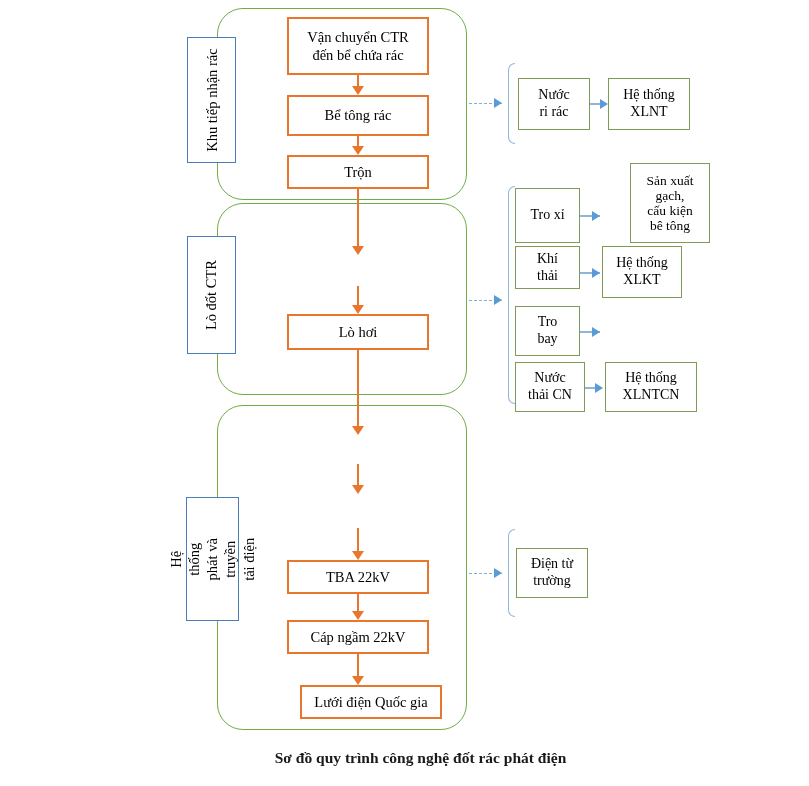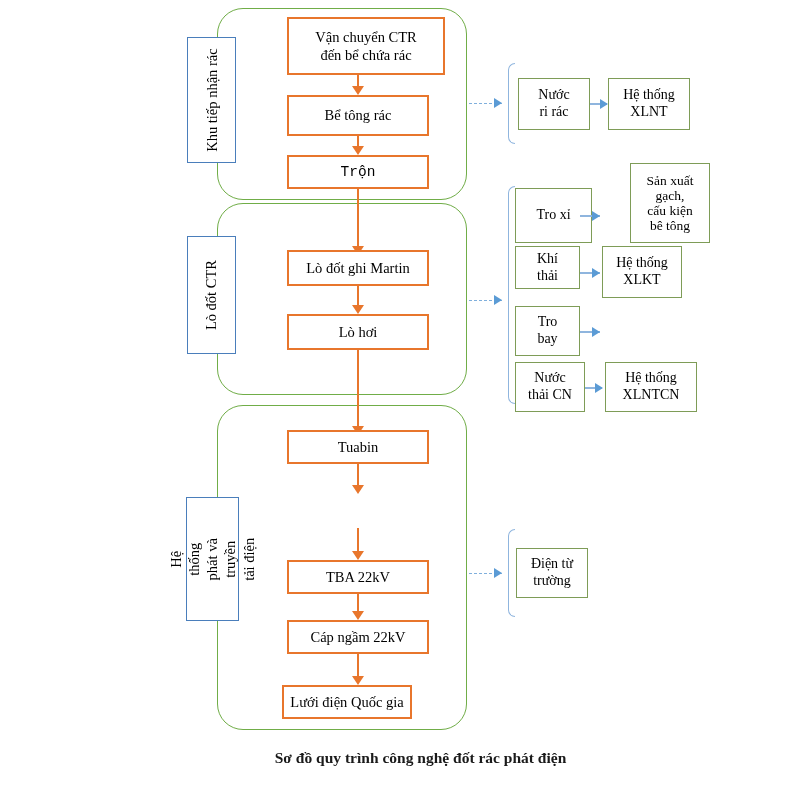--- a/index.html
+++ b/index.html
@@ -142,26 +142,26 @@
   </div>
 
   <div class="vlabel" style="left:187px; top:236px; width:49px; height:118px;">
     <span class="vtext">Lò đốt CTR</span>
   </div>
 
   <div class="vlabel" style="left:186px; top:497px; width:53px; height:124px;">
     <span class="vtext two-line"><span>Hệ thống phát và</span><br><span>truyền tải điện</span></span>
   </div>
 
-  <div class="obox" style="left:287px; top:17px; width:158px; height:58px; white-space:pre-line;">Vận chuyển CTR
+  <div class="obox" style="left:287px; top:17px; width:142px; height:58px; white-space:pre-line;">Vận chuyển CTR
 đến bể chứa rác</div>
 
   <div class="obox" style="left:287px; top:95px; width:142px; height:41px;">Bể tông rác</div>
 
-  <div class="obox" style="left:287px; top:155px; width:142px; height:34px;font-family:Liberation Mono, monospace;">Trộn</div>
+  <div class="obox" style="left:287px; top:155px; width:142px; height:34px;">Trộn</div>
 
   <div class="oconn" style="left:357px; top:75px; height:11px;"></div>
   <div class="oarrow" style="left:352px; top:86px;"></div>
 
   <div class="oconn" style="left:357px; top:136px; height:10px;"></div>
   <div class="oarrow" style="left:352px; top:146px;"></div>
 
   <div class="oconn" style="left:357px; top:189px; height:57px;"></div>
   <div class="oarrow" style="left:352px; top:246px;"></div>
 
@@ -169,35 +169,34 @@
   <div class="barrow" style="left:494px; top:98px;"></div>
   <div class="bracket" style="left:508px; top:63px; height:81px;"></div>
 
   <div class="gbox" style="left:518px; top:78px; width:72px; height:52px; white-space:pre-line;">Nước
 ri rác</div>
   <div class="bconn" style="left:590px; top:103px; width:17px;"></div>
   <div class="barrow" style="left:600px; top:99px;"></div>
   <div class="gbox" style="left:608px; top:78px; width:82px; height:52px; white-space:pre-line;">Hệ thống
 XLNT</div>
 
-  <div class="obox" style="left:287px; top:250px; width:142px; height:36px;">Lò đốt ghi Martin</div>
 
   <div class="obox" style="left:287px; top:314px; width:142px; height:36px;">Lò hơi</div>
 
   <div class="oconn" style="left:357px; top:286px; height:19px;"></div>
   <div class="oarrow" style="left:352px; top:305px;"></div>
 
   <div class="oconn" style="left:357px; top:350px; height:76px;"></div>
   <div class="oarrow" style="left:352px; top:426px;"></div>
 
   <div class="bdash" style="left:469px; top:300px; width:33px;"></div>
   <div class="barrow" style="left:494px; top:295px;"></div>
   <div class="bracket" style="left:508px; top:186px; height:218px;"></div>
 
-  <div class="gbox" style="left:515px; top:188px; width:77px; height:55px;">Tro xỉ</div>
+  <div class="gbox" style="left:515px; top:188px; width:65px; height:55px;">Tro xỉ</div>
   <div class="bconn" style="left:580px; top:215px; width:20px;"></div>
   <div class="barrow" style="left:592px; top:211px;"></div>
   <div class="gbox tight" style="left:602px; top:163px; width:80px; height:80px; white-space:pre-line;margin-left:28px;">Sản xuất
 gạch,
 cấu kiện
 bê tông</div>
 
   <div class="gbox" style="left:515px; top:246px; width:65px; height:43px; white-space:pre-line;">Khí
 thải</div>
   <div class="bconn" style="left:580px; top:272px; width:20px;"></div>
@@ -210,28 +209,27 @@
   <div class="bconn" style="left:580px; top:331px; width:20px;"></div>
   <div class="barrow" style="left:592px; top:327px;"></div>
 
   <div class="gbox" style="left:515px; top:362px; width:70px; height:50px; white-space:pre-line;">Nước
 thải CN</div>
   <div class="bconn" style="left:585px; top:387px; width:17px;"></div>
   <div class="barrow" style="left:595px; top:383px;"></div>
   <div class="gbox" style="left:605px; top:362px; width:92px; height:50px; white-space:pre-line;">Hệ thống
 XLNTCN</div>
 
-  <div class="obox" style="left:287px; top:430px; width:142px; height:34px;">Tuabin</div>
 
 
   <div class="obox" style="left:287px; top:560px; width:142px; height:34px;">TBA 22kV</div>
 
   <div class="obox" style="left:287px; top:620px; width:142px; height:34px;">Cáp ngầm 22kV</div>
 
-  <div class="obox" style="left:282px; top:685px; width:130px; height:34px;">Lưới điện Quốc gia</div>
+  <div class="obox" style="left:300px; top:685px; width:142px; height:34px;">Lưới điện Quốc gia</div>
 
   <div class="oconn" style="left:357px; top:464px; height:21px;"></div>
   <div class="oarrow" style="left:352px; top:485px;"></div>
 
   <div class="oconn" style="left:357px; top:528px; height:23px;"></div>
   <div class="oarrow" style="left:352px; top:551px;"></div>
 
   <div class="oconn" style="left:357px; top:594px; height:17px;"></div>
   <div class="oarrow" style="left:352px; top:611px;"></div>
 

